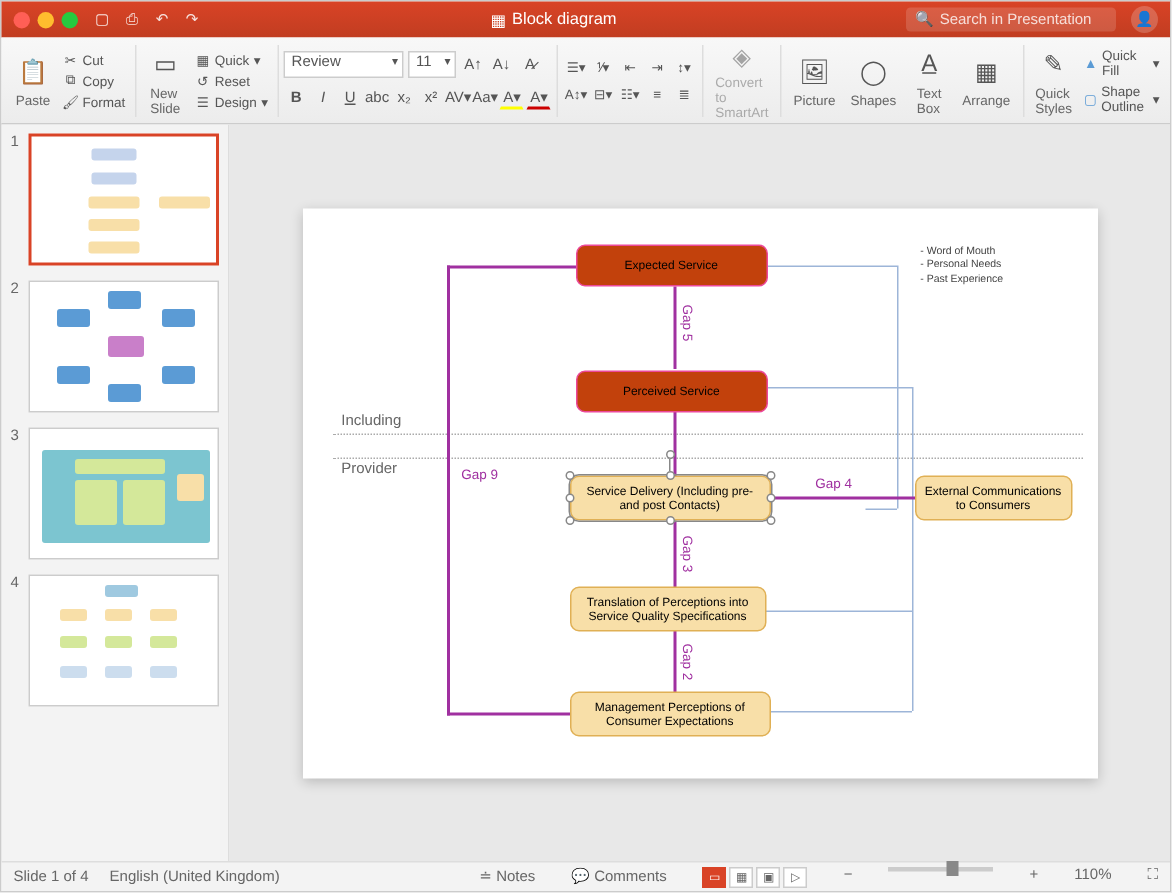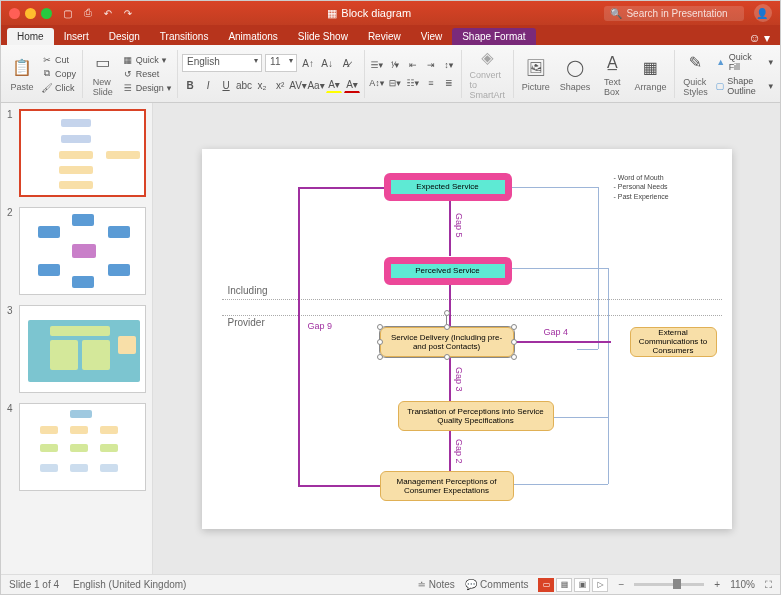--- a/index.html
+++ b/index.html
@@ -41,29 +41,29 @@
 .thumbs{width:152px;background:#f3f3f3;border-right:1px solid #ddd;overflow-y:auto;padding:6px}
 .thumb-item{display:flex;gap:4px;margin-bottom:10px}
 .thumb-num{font-size:10px;color:#666;width:8px}
 .thumb{width:128px;height:88px;background:#fff;border:1px solid #ccc;position:relative}
 .thumb.sel{border:2px solid #d94326}
 .canvas-area{flex:1;background:#e8e8e8;display:flex;flex-direction:column}
 .canvas-wrap{flex:1;display:flex;align-items:center;justify-content:center;padding:10px}
 .slide{width:530px;height:380px;background:#fff;box-shadow:0 2px 8px rgba(0,0,0,0.2);position:relative}
 .notes{height:38px;background:#fff;border-top:1px solid #ddd;padding:6px 10px;font-size:10px;color:#999}
 .statusbar{height:20px;background:#f3f3f3;border-top:1px solid #ddd;display:flex;align-items:center;padding:0 8px;font-size:10px;color:#666;gap:14px}
-.status-right{margin-left:auto;display:flex;align-items:center;gap:10px}
+.status-right{margin-left:auto;display:flex;gap:24px}
 .view-btns{display:flex;gap:2px}
 .view-btn{width:16px;height:14px;border:1px solid #ccc;background:#fff;display:flex;align-items:center;justify-content:center;font-size:8px}
 .view-btn.active{background:#d94326;border-color:#d94326;color:#fff}
 .zoom-slider{width:70px;height:3px;background:#ccc;position:relative}
 .zoom-handle{position:absolute;width:8px;height:10px;background:#888;top:-4px;left:55%}
 
 .dbox{position:absolute;border-radius:6px;font-size:8px;text-align:center;display:flex;align-items:center;justify-content:center;padding:3px}
-.blue{background:#5eead4;border:7px solid #ec4899}
+.blue{background:#c2410c;border:1px solid #ec4899}
 .orange{background:#f8dfa8;border:1px solid #e0b055}
 .dbox.sel{outline:1px solid #888}
 .sel-handle{position:absolute;width:6px;height:6px;background:#fff;border:1px solid #888;border-radius:50%}
 .divider-line{position:absolute;left:20px;right:10px;border-top:1px dotted #aaa}
 .role-label{position:absolute;font-size:10px;color:#666}
 .gap-label{position:absolute;font-size:9px;color:#a030a0}
 .gap-label.v{writing-mode:vertical-rl;text-orientation:mixed}
 .bullets{position:absolute;font-size:7px;color:#444;line-height:1.4}
 .arrow-line{position:absolute;background:#a030a0}
 .thin-line{position:absolute;background:#9db5d8}
@@ -90,70 +90,58 @@
       <span>▦</span>
       <span>Block diagram</span>
     </div>
     <div class="search-box">
       <span>🔍</span>
       <span style="opacity:0.8">Search in Presentation</span>
     </div>
     <div class="user-icon">👤</div>
   </div>
 
-  <div class="tabs">
-    <div class="tab active">Home</div>
-    <div class="tab">Insert</div>
-    <div class="tab">Design</div>
-    <div class="tab">Transitions</div>
-    <div class="tab">Animations</div>
-    <div class="tab">Slide Show</div>
-    <div class="tab">Review</div>
-    <div class="tab">View</div>
-    <div class="tab shape">Shape Format</div>
-    <div class="smiley">☺ ▾</div>
-  </div>
 
   <div class="ribbon">
     <div class="rgroup big">
       <div class="rgroup-icon">📋</div>
       <div class="rgroup-label">Paste</div>
     </div>
     <div class="rbtns">
       <div class="rbtn">
           <span class="rbtn-icon">✂</span>
           <span>Cut</span>
         </div>
       <div class="rbtn">
           <span class="rbtn-icon">⧉</span>
           <span>Copy</span>
         </div>
       <div class="rbtn">
           <span class="rbtn-icon">🖌</span>
-          <span>Click</span>
+          <span>Format</span>
         </div>
     </div>
     <div class="rsep"></div>
     <div class="rgroup big">
       <div class="rgroup-icon">▭</div>
       <div class="rgroup-label" style="white-space:pre-line">New
 Slide</div>
     </div>
     <div class="rbtns">
       <div class="rbtn"><span class="rbtn-icon">▦</span><span>Quick</span> ▾</div>
       <div class="rbtn">
           <span class="rbtn-icon">↺</span>
           <span>Reset</span>
         </div>
       <div class="rbtn"><span class="rbtn-icon">☰</span><span>Design</span> ▾</div>
     </div>
     <div class="rsep"></div>
     <div style="display:flex;flex-direction:column;gap:2px">
       <div class="font-controls">
-        <div class="font-select" style="width:80px">English</div>
+        <div class="font-select" style="width:80px">Review</div>
         <div class="font-select" style="width:32px">11</div>
         <span class="fmt-btn">A↑</span>
         <span class="fmt-btn">A↓</span>
         <span class="fmt-btn">A̷</span>
       </div>
       <div class="btn-row">
         <span class="fmt-btn">
             <b>B</b>
           </span>
         <span class="fmt-btn">
@@ -309,23 +297,23 @@
             <div class="sel-handle" style="left:-4px;bottom:-4px"></div>
             <div class="sel-handle" style="right:-4px;bottom:-4px"></div>
             <div class="sel-handle" style="left:calc(50% - 3px);top:-4px"></div>
             <div class="sel-handle" style="left:calc(50% - 3px);bottom:-4px"></div>
             <div class="sel-handle" style="left:-4px;top:calc(50% - 3px)"></div>
             <div class="sel-handle" style="right:-4px;top:calc(50% - 3px)"></div>
             <div style="position:absolute;left:calc(50% - 3px);top:-18px;width:6px;height:6px;border:1px solid #888;border-radius:50%;background:#fff"></div>
             <div style="position:absolute;left:calc(50% - 1px);top:-12px;width:1px;height:8px;background:#888"></div>
           </div>
           <div class="dbox blue" style="left:182px;top:108px;width:128px;height:28px">Perceived Service</div>
-          <div class="dbox orange" style="left:196px;top:252px;width:156px;height:30px">Translation of Perceptions into Service Quality Specifications</div>
+          <div class="dbox orange" style="left:178px;top:252px;width:131px;height:30px">Translation of Perceptions into Service Quality Specifications</div>
           <div class="dbox orange" style="left:178px;top:322px;width:134px;height:30px">Management Perceptions of Consumer Expectations</div>
-          <div class="dbox orange" style="left:428px;top:178px;width:87px;height:30px">External Communications to Consumers</div>
+          <div class="dbox orange" style="left:408px;top:178px;width:105px;height:30px">External Communications to Consumers</div>
 
           <div class="bullets" style="left:412px;top:24px">
             <div>- Word of Mouth</div>
             <div>- Personal Needs</div>
             <div>- Past Experience</div>
           </div>
 
           <div class="gap-label" style="left:106px;top:172px">Gap 9</div>
           <div class="gap-label v" style="left:252px;top:290px">Gap 2</div>
           <div class="gap-label v" style="left:252px;top:218px">Gap 3</div>

